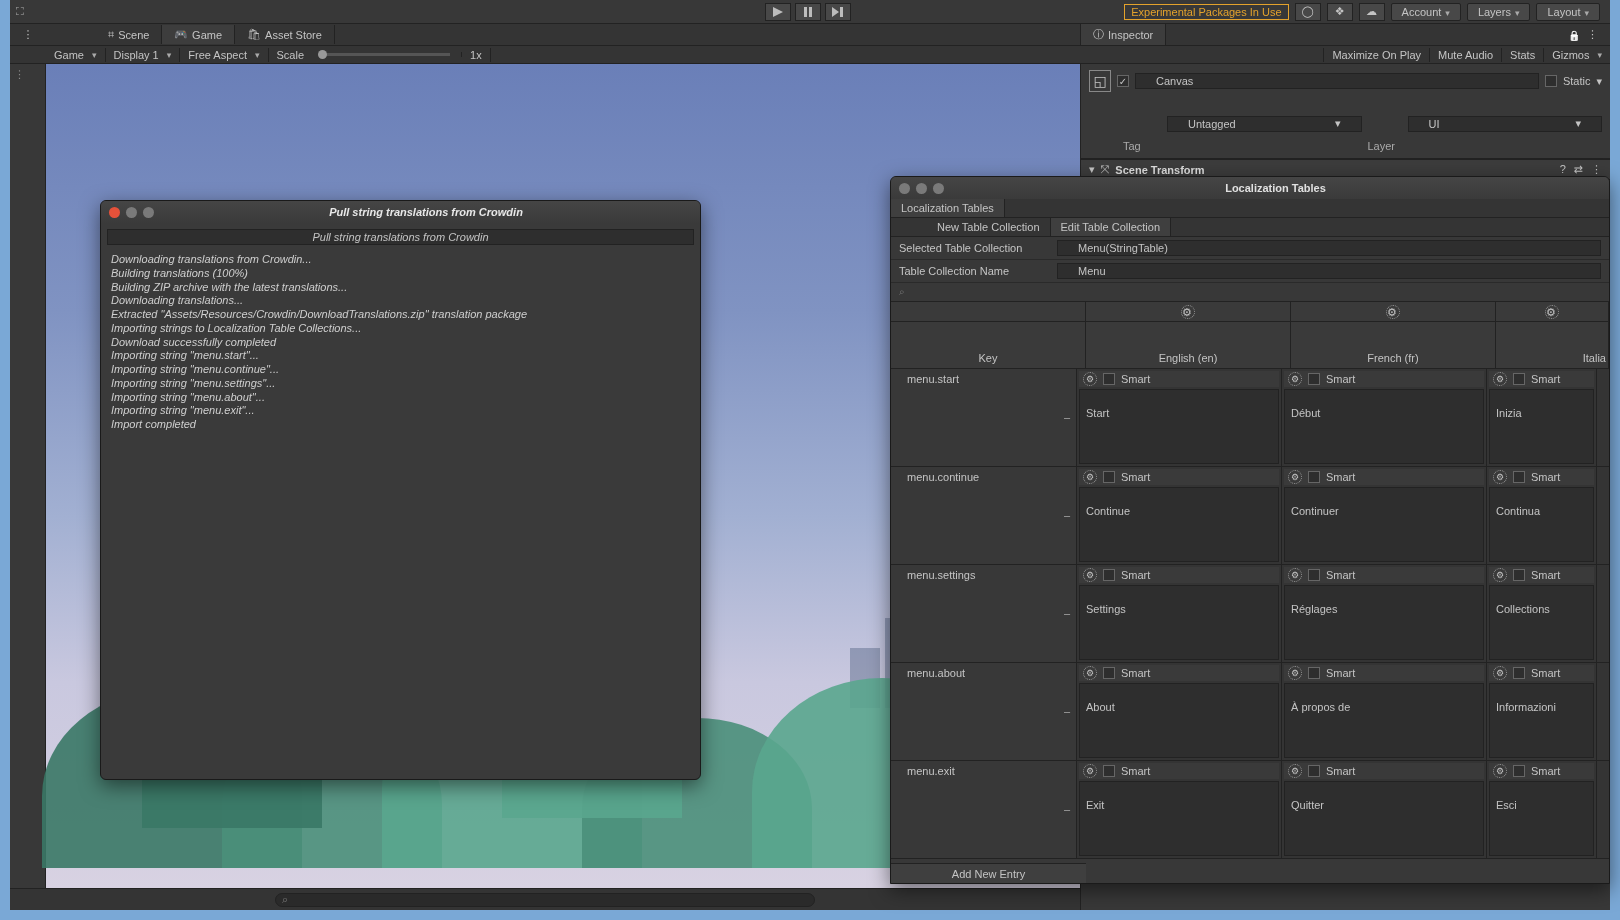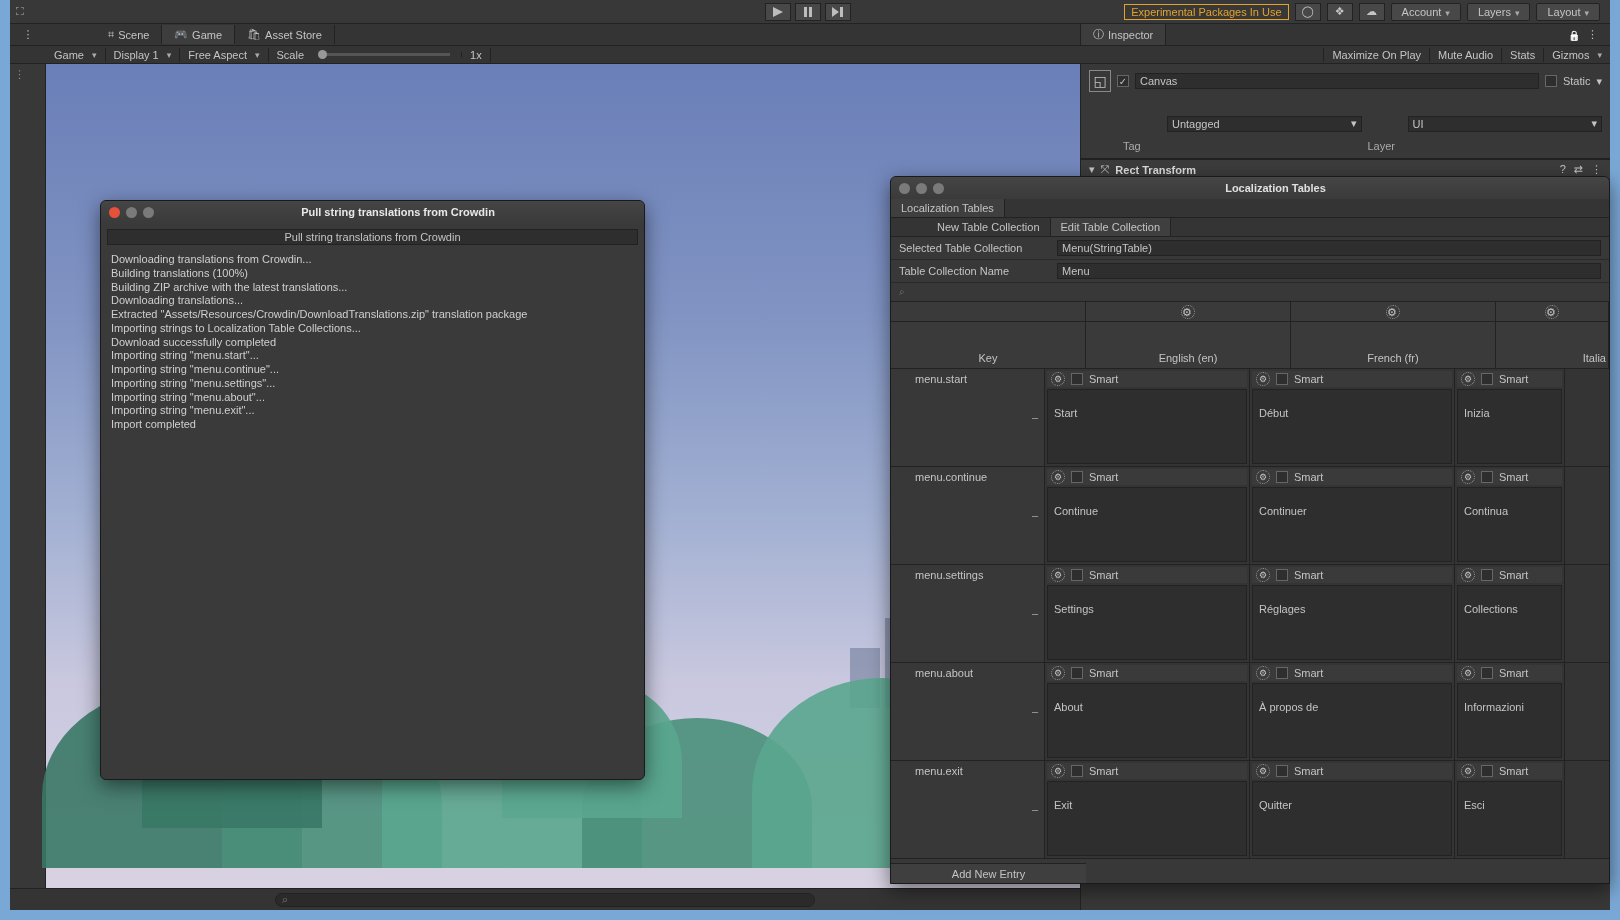--- a/index.html
+++ b/index.html
@@ -44,28 +44,28 @@
 .bld { position:absolute; bottom:0; background:#485a7a; }
 .bottom-bar { height:22px; background:#343434; border-top:1px solid #222; display:flex; align-items:center; justify-content:center; }
 .bottom-bar .search { width:540px; height:14px; background:#2a2a2a; border:1px solid #222; border-radius:7px; display:flex; align-items:center; padding:0 6px;}
 
 
 .inspector-pane { width:530px; background:#383838; border-left:1px solid #222; display:flex; flex-direction:column; }
 .insp-head { padding:6px 8px; display:flex; flex-direction:column; gap:4px; border-bottom:1px solid #222;}
 .cube-icon { width:22px; height:22px; border:1px solid #888; display:flex; align-items:center; justify-content:center; font-size:14px;}
 .field-row { display:flex; align-items:center; gap:6px; }
 .field-row .lbl { width:38px; color:#aaa;margin-top:44px; }
-.text-field { flex:1; background:#2e2e2e; border:1px solid #222; padding:1px 4px; height:16px; display:flex; align-items:flex-end; justify-content:space-between;}
+.text-field { flex:1; background:#2e2e2e; border:1px solid #222; padding:1px 20px; height:16px; display:flex; align-items:flex-end; justify-content:space-between;}
 .checkbox { width:12px; height:12px; background:#2e2e2e; border:1px solid #666; display:inline-flex; align-items:center; justify-content:center; font-size:10px; }
 .component-header { background:#3c3c3c; border-top:1px solid #222; border-bottom:1px solid #222; padding:3px 8px; display:flex; align-items:center; gap:6px;}
 .driven-note { padding:3px 10px; color:#8a8a8a; font-size:10.5px; background:#323232; }
 .pos-row { display:flex; justify-content:flex-end; gap:60px; padding:3px 24px 3px 0; color:#aaa;}
 
 
-.progress-dialog { position:absolute; left:100px; top:200px; width:545px; height:580px; background:#3a3a3a; border:1px solid #1a1a1a; border-radius:6px; box-shadow:0 6px 20px rgba(0,0,0,.5); display:flex; flex-direction:column; overflow:hidden;}
+.progress-dialog { position:absolute; left:100px; top:200px; width:601px; height:580px; background:#3a3a3a; border:1px solid #1a1a1a; border-radius:6px; box-shadow:0 6px 20px rgba(0,0,0,.5); display:flex; flex-direction:column; overflow:hidden;font-style:italic;}
 .pd-titlebar { height:22px; background:linear-gradient(#454545,#3a3a3a); display:flex; align-items:center; padding:0 8px; gap:6px;}
 .tl-btn { width:11px; height:11px; border-radius:50%; }
 .pd-title { flex:1; text-align:center; font-weight:bold; color:#e8e8e8; }
 .pd-progress { margin:6px 6px 4px; height:16px; background:#2e2e2e; border:1px solid #222; display:flex; align-items:center; justify-content:center; font-size:11px;}
 .pd-log { flex:1; padding:4px 10px; overflow:hidden; }
 .pd-log div { line-height:1.25; color:#cfcfcf; white-space:nowrap;}
 
 
 .loc-window { position:absolute; left:890px; top:176px; width:720px; height:708px; background:#383838; border:1px solid #1a1a1a; border-radius:6px 6px 0 0; box-shadow:0 6px 20px rgba(0,0,0,.5); display:flex; flex-direction:column; overflow:hidden;}
 .loc-titlebar { height:22px; background:linear-gradient(#454545,#3a3a3a); display:flex; align-items:center; padding:0 8px; gap:6px;}
@@ -76,21 +76,21 @@
 .loc-subtabrow { display:flex; background:#343434; border-bottom:1px solid #222;padding-left:36px;}
 .loc-fieldrow { display:flex; align-items:center; gap:8px; padding:3px 8px; border-bottom:1px solid #2a2a2a;}
 .loc-fieldrow .lbl { width:150px; color:#c4c4c4;}
 .loc-search { margin:3px 8px; height:12px; display:flex; align-items:center; }
 .loc-grid-head { display:flex; background:#3a3a3a; border-top:1px solid #222; border-bottom:1px solid #222;}
 .lg-col { border-right:1px solid #222; display:flex; flex-direction:column; }
 .lg-col .icon-row { height:20px; display:flex; align-items:center; justify-content:center; background:#3a3a3a; border-bottom:1px solid #222;}
 .lg-col .label-row { height:20px; display:flex; align-items:center; justify-content:center; background:#3a3a3a;margin-top:26px;}
 .loc-body { flex:1; overflow:hidden; display:flex; flex-direction:column;}
 .loc-row { display:flex; min-height:98px; border-bottom:1px solid #222; background:#343434;}
-.key-cell { width:154px; padding:4px 24px; border-right:1px solid #222; display:flex; flex-direction:column; position:relative; background:#383838;}
+.key-cell { width:186px; padding:4px 16px; border-right:1px solid #222; display:flex; flex-direction:column; position:relative; background:#383838;}
 .key-cell .minus { position:absolute; right:4px; top:42px; color:#aaa; width:10px; text-align:center;}
 .tr-cell { width:205px; border-right:1px solid #222; display:flex; flex-direction:column; padding:2px; gap:2px; background:#343434;}
 .tr-cell:last-child { width:110px; }
 .smart-row { display:flex; align-items:center; gap:6px; height:16px; background:#3a3a3a; padding:0 4px;}
 .smart-row .gear { width:14px; height:14px; border:1px dotted #999; border-radius:50%; display:flex; align-items:center; justify-content:center; font-size:9px;}
 .tr-text { flex:1; background:#2e2e2e; border:1px solid #222; padding:17px 6px; }
 .add-entry { height:20px; background:#3f3f3f; display:flex; align-items:center; justify-content:center; border-top:1px solid #222; width:195px;}
 
 svg { display:block; }
 .drop-caret::after { content:"▾"; margin-left:4px; font-size:9px; color:#aaa;}
@@ -243,21 +243,21 @@
           <span class="lbl" style="width:34px;">Layer</span>
           <div class="text-field" style="flex:1;">
               <span>UI</span>
               <span>▾</span>
             </div>
         </div>
       </div>
       <div class="component-header">
         <span>▾</span>
         <span>⤧</span>
-        <b style="color:#ddd;">Rect Transform</b>
+        <b style="color:#ddd;">Scene Transform</b>
         <span style="margin-left:auto; display:flex; gap:8px;">
           <span>?</span>
           <span>⇄</span>
           <span>⋮</span>
         </span>
       </div>
       <div class="driven-note">Some values driven by Canvas.</div>
       <div class="pos-row">
         <span>Pos X</span>
         <span>Pos Y</span>

